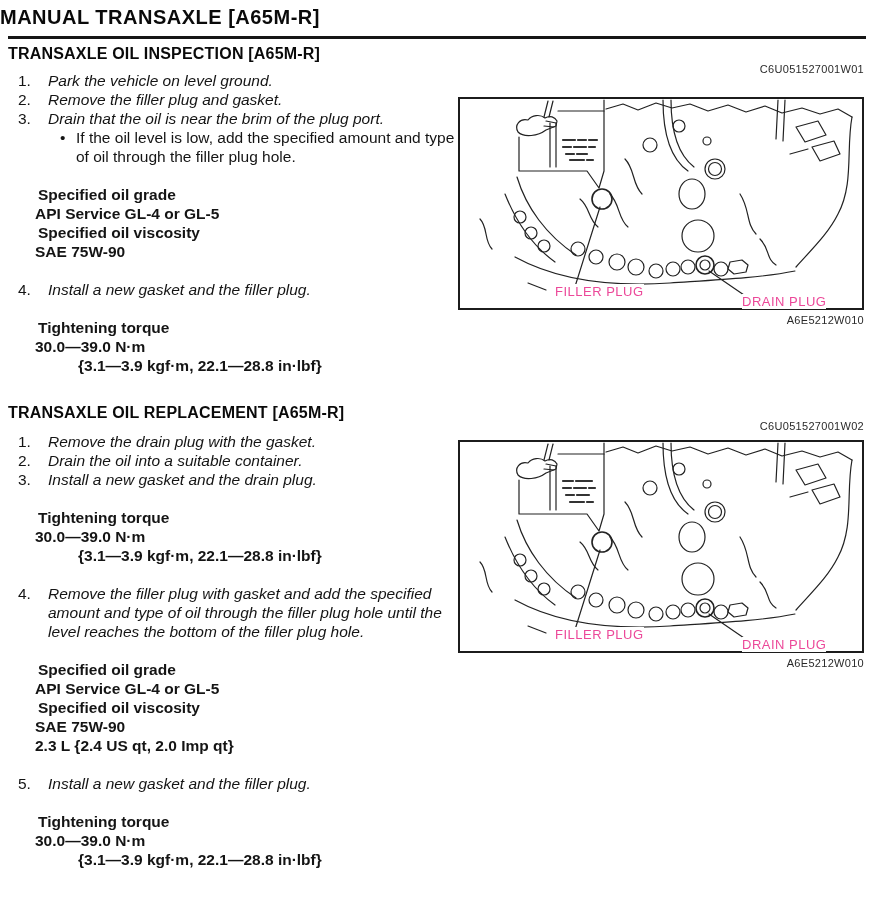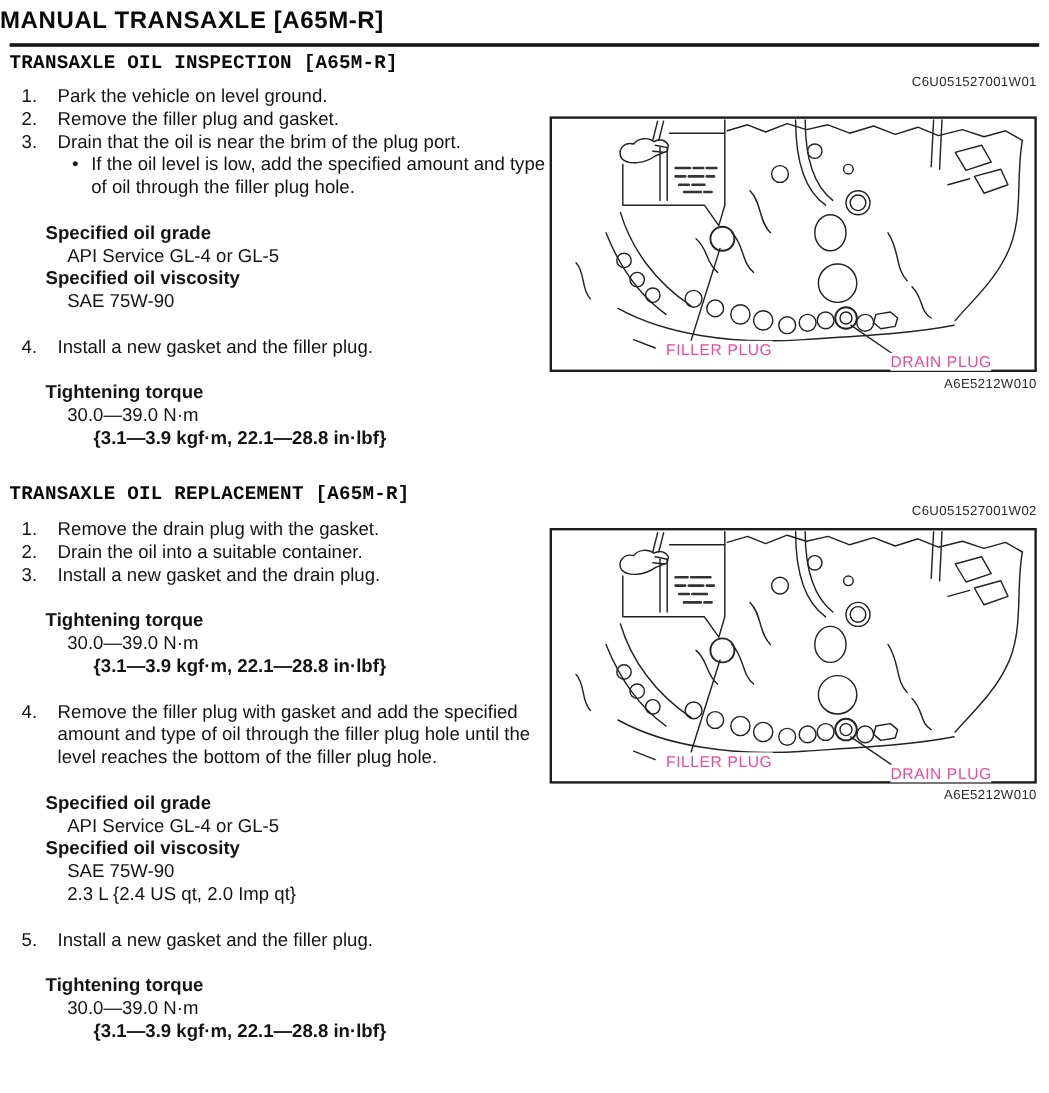--- a/index.html
+++ b/index.html
@@ -16,32 +16,32 @@
   .title-rule{
     position:absolute;top:36px;left:8px;width:858px;height:3px;background:#161616;
   }
   
   .left-col{
     position:absolute;left:8px;top:44px;width:450px;
     font-size:15.5px;line-height:19px;color:#141414;
   }
   .sec-heading{
     font-size:16px;font-weight:bold;line-height:19px;color:#0a0a0a;
-    margin:0 0 8px 0;letter-spacing:0.2px;font-family:Liberation Mono, monospace;
+    margin:0 0 8px 0;letter-spacing:0.2px;
   }
   .sec-heading.second{margin-top:28px;margin-bottom:10px;}
   .step{display:flex;}
   .step-num{width:22px;flex:0 0 22px;margin-left:10px;text-align:left;}
-  .step-text{flex:1;padding-left:8px;}
+  .step-text{flex:1;padding-left:8px;font-style:italic;}
   .bullet-row{display:flex;margin-left:52px;}
   .bullet-marker{flex:0 0 16px;}
   .bullet-text{flex:1;}
   .gap{height:19px;}
   .spec-label{font-weight:bold;margin-left:30px;}
-  .spec-value{font-weight:normal;margin-left:48px;}
+  .spec-value{font-weight:bold;margin-left:27px;}
   .torque-alt{font-weight:bold;margin-left:70px;}
   
   .fig-ref{
     position:absolute;left:458px;width:406px;text-align:right;
     font-size:11px;color:#2a2a2a;letter-spacing:0.3px;
   }
   .fig-frame{
     position:absolute;left:458px;width:406px;height:213px;
     border:2px solid #1c1c1c;box-sizing:border-box;background:#fff;
   }

